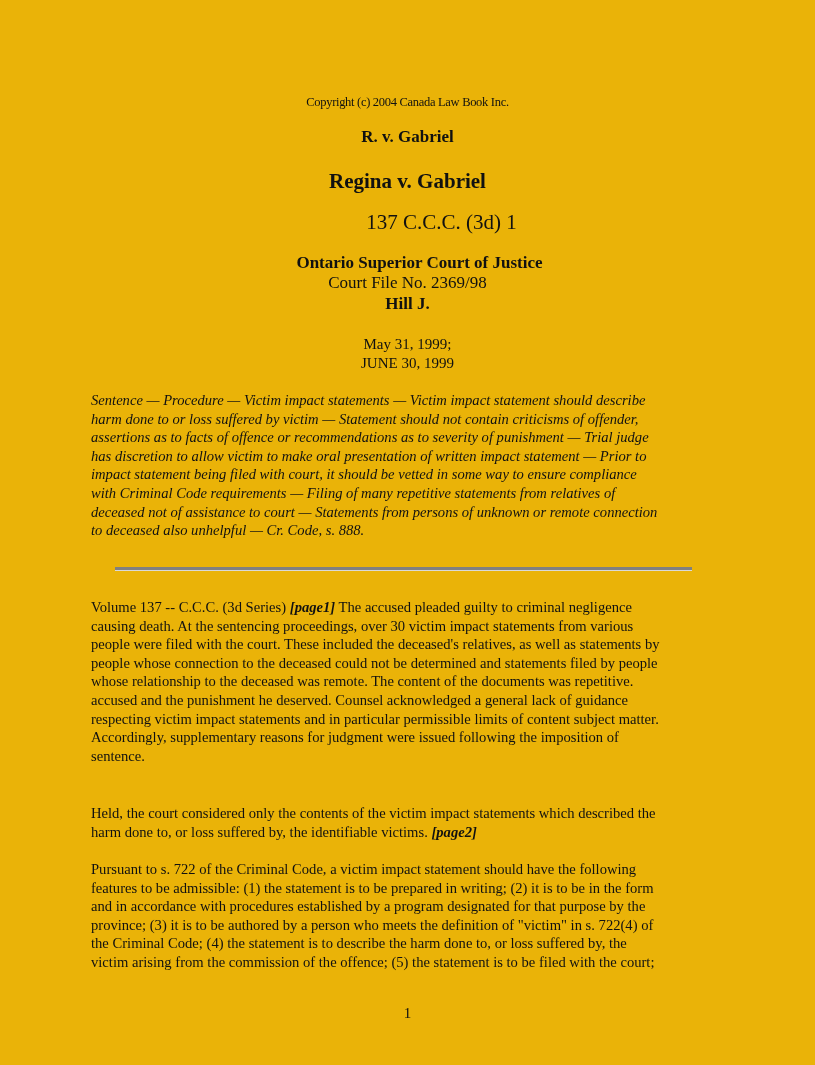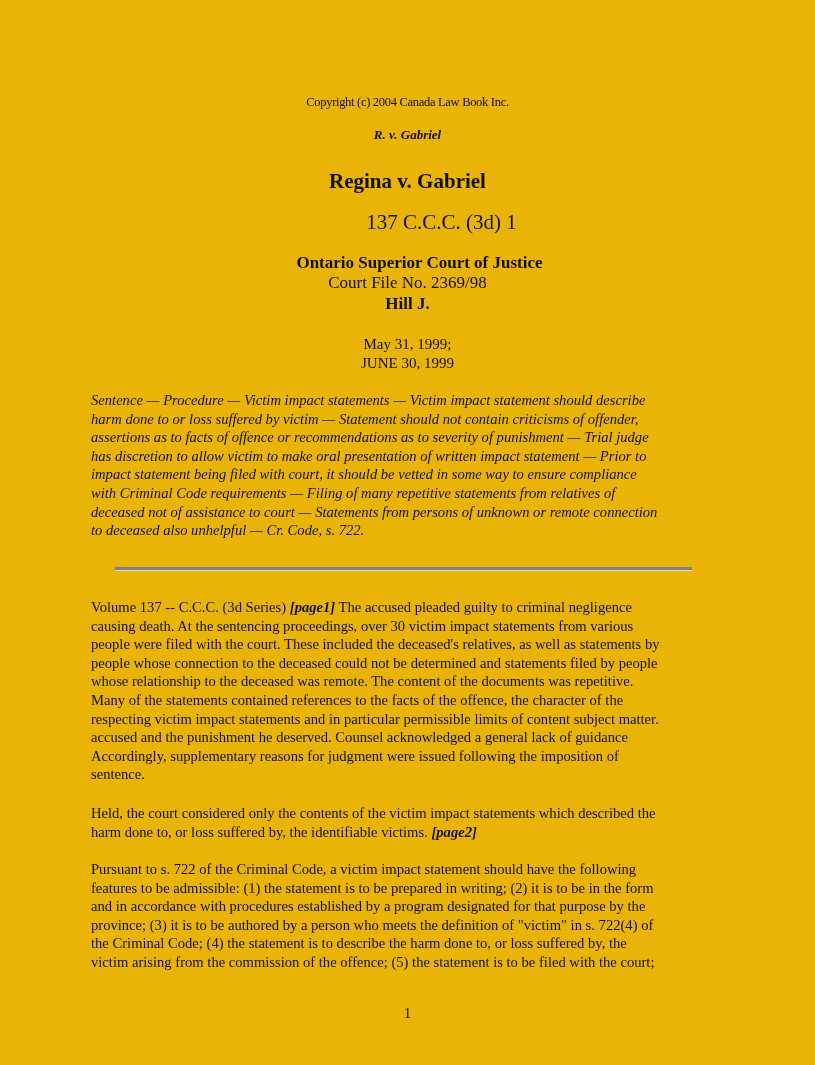--- a/index.html
+++ b/index.html
@@ -29,23 +29,22 @@
       text-align: center;
       white-space: nowrap;
     }
     .copyright {
       top: 95px;
       font-size: 12.5px;
       letter-spacing: -0.3px;
     }
     .title-short {
       top: 127px;
-      font-size: 13px;
+      font-size: 17px;
       font-weight: bold;
-      font-style: italic;
     }
     .title-full {
       top: 169px;
       font-size: 21px;
       font-weight: bold;
     }
     .citation {
       top: 210px;
       font-size: 21px;
       margin-left: 34px;
@@ -131,34 +130,33 @@
   <div class="center date2">JUNE 30, 1999</div>
 
   <div class="body-block headnote">
     <span class="line">Sentence — Procedure — Victim impact statements — Victim impact statement should describe</span>
     <span class="line">harm done to or loss suffered by victim — Statement should not contain criticisms of offender,</span>
     <span class="line">assertions as to facts of offence or recommendations as to severity of punishment — Trial judge</span>
     <span class="line">has discretion to allow victim to make oral presentation of written impact statement — Prior to</span>
     <span class="line">impact statement being filed with court, it should be vetted in some way to ensure compliance</span>
     <span class="line">with Criminal Code requirements — Filing of many repetitive statements from relatives of</span>
     <span class="line">deceased not of assistance to court — Statements from persons of unknown or remote connection</span>
-    <span class="line">to deceased also unhelpful — Cr. Code, s. 722.</span>
+    <span class="line">to deceased also unhelpful — Cr. Code, s. 888.</span>
   </div>
 
   <div class="rule"></div>
 
   <div class="body-block para1">
     <span class="line"><span>Volume 137 -- C.C.C. (3d Series) </span><span class="page-ref">[page1]</span><span> The accused pleaded guilty to criminal negligence</span></span>
     <span class="line">causing death. At the sentencing proceedings, over 30 victim impact statements from various</span>
     <span class="line">people were filed with the court. These included the deceased's relatives, as well as statements by</span>
     <span class="line">people whose connection to the deceased could not be determined and statements filed by people</span>
     <span class="line">whose relationship to the deceased was remote. The content of the documents was repetitive.</span>
-    <span class="line">Many of the statements contained references to the facts of the offence, the character of the</span>
+    <span class="line">accused and the punishment he deserved. Counsel acknowledged a general lack of guidance</span>
     <span class="line">respecting victim impact statements and in particular permissible limits of content subject matter.</span>
-    <span class="line">accused and the punishment he deserved. Counsel acknowledged a general lack of guidance</span>
     <span class="line">Accordingly, supplementary reasons for judgment were issued following the imposition of</span>
     <span class="line">sentence.</span>
   </div>
 
   <div class="body-block para2">
     <span class="line">Held, the court considered only the contents of the victim impact statements which described the</span>
     <span class="line"><span>harm done to, or loss suffered by, the identifiable victims. </span><span class="page-ref">[page2]</span></span>
   </div>
 
   <div class="body-block para3">

